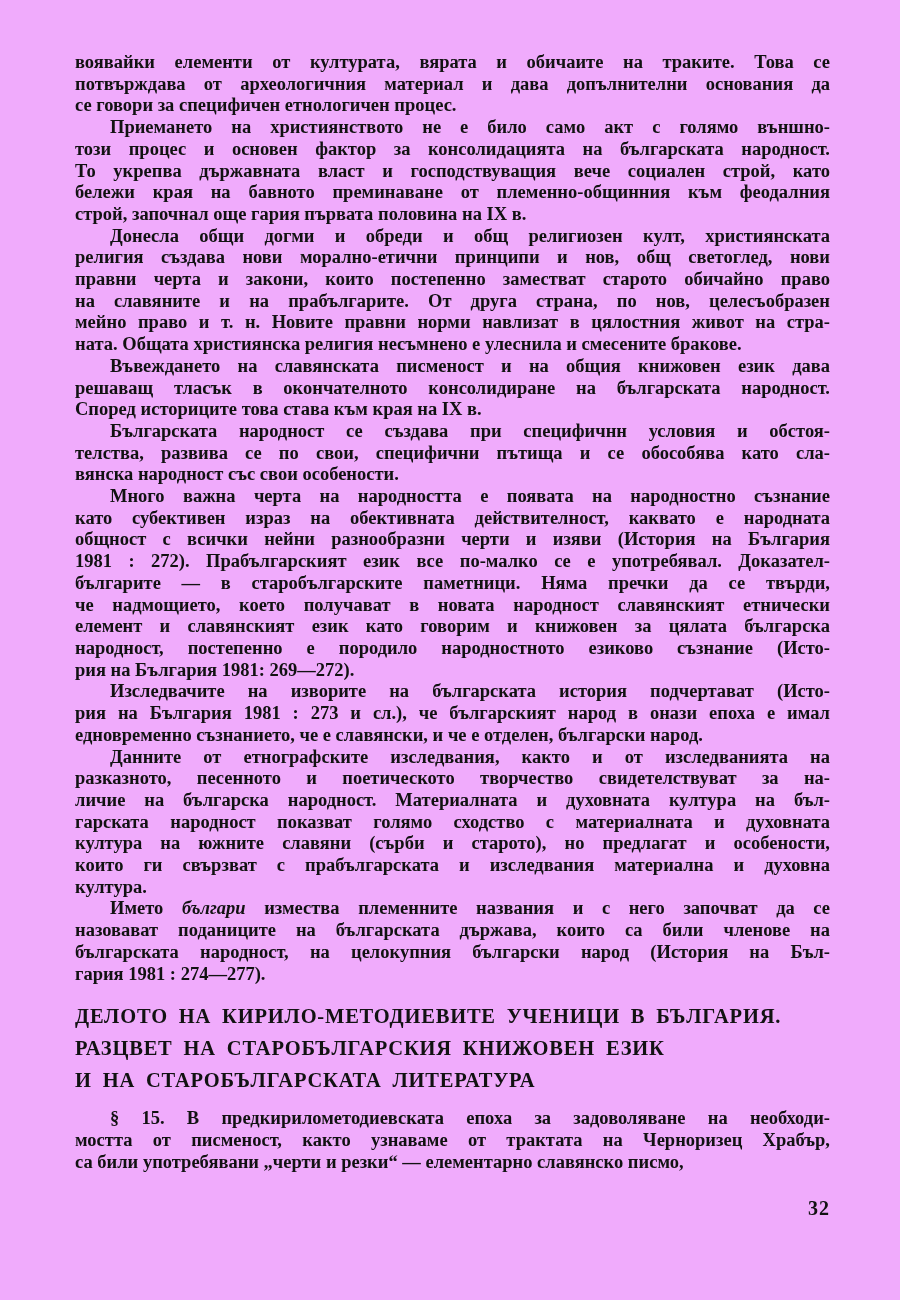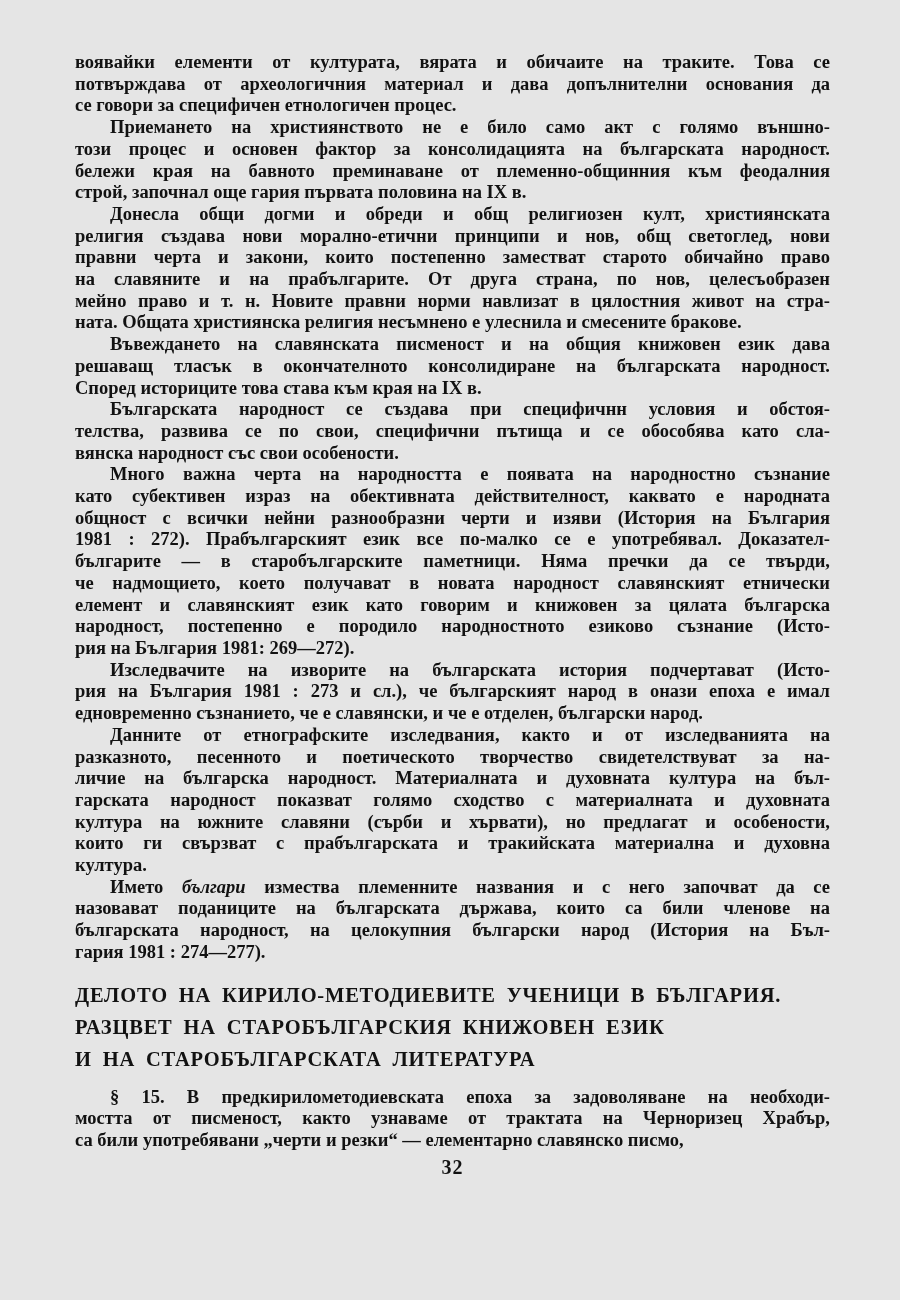--- a/index.html
+++ b/index.html
@@ -4,21 +4,21 @@
 <style>
   html, body {
     margin: 0;
     padding: 0;
     background: #ffffff;
   }
   .page {
     position: relative;
     width: 900px;
     height: 1300px;
-    background: #e5e5e5;
+    background: #f0abfc;
     overflow: hidden;
     font-family: "Liberation Serif", "DejaVu Serif", serif;
     color: #121212;
   }
   .text-block {
     position: absolute;
     left: 75px;
     top: 52px;
     width: 755px;
   }
@@ -48,22 +48,22 @@
     font-size: 20.5px;
     font-weight: 700;
     line-height: 32px;
     letter-spacing: 0.8px;
     word-spacing: 5px;
   }
   .hline {
     display: block;
   }
   .pagenum {
-    margin-top: 4px;
-    text-align: center;
+    margin-top: 24px;
+    text-align: right;
     font-size: 20px;
     font-weight: 700;
     letter-spacing: 1px;
   }
   i { font-style: italic; }
 </style>
 </head>
 <body>
 
 <div class="page">
@@ -71,20 +71,21 @@
 
     <div>
         <p class="para">
           <span class="tline jst">воявайки елементи от културата, вярата и обичаите на траките. Това се</span>
           <span class="tline jst">потвърждава от археологичния материал и дава допълнителни основания да</span>
           <span class="tline">се говори за специфичен етнологичен процес.</span>
         </p>
         <p class="para indent">
           <span class="tline jst">Приемането на християнството не е било само акт с голямо външно-</span>
           <span class="tline jst">този процес и основен фактор за консолидацията на българската народност.</span>
+          <span class="tline jst">То укрепва държавната власт и господствуващия вече социален строй, като</span>
           <span class="tline jst">бележи края на бавното преминаване от племенно-общинния към феодалния</span>
           <span class="tline">строй, започнал още гария първата половина на IX в.</span>
         </p>
         <p class="para indent">
           <span class="tline jst">Донесла общи догми и обреди и общ религиозен култ, християнската</span>
           <span class="tline jst">религия създава нови морално-етични принципи и нов, общ светоглед, нови</span>
           <span class="tline jst">правни черта и закони, които постепенно заместват старото обичайно право</span>
           <span class="tline jst">на славяните и на прабългарите. От друга страна, по нов, целесъобразен</span>
           <span class="tline jst">мейно право и т. н. Новите правни норми навлизат в цялостния живот на стра-</span>
           <span class="tline">ната. Общата християнска религия несъмнено е улеснила и смесените бракове.</span>
@@ -113,22 +114,22 @@
         <p class="para indent">
           <span class="tline jst">Изследвачите на изворите на българската история подчертават (Исто-</span>
           <span class="tline jst">рия на България 1981 : 273 и сл.), че българският народ в онази епоха е имал</span>
           <span class="tline">едновременно съзнанието, че е славянски, и че е отделен, български народ.</span>
         </p>
         <p class="para indent">
           <span class="tline jst">Данните от етнографските изследвания, както и от изследванията на</span>
           <span class="tline jst">разказното, песенното и поетическото творчество свидетелствуват за на-</span>
           <span class="tline jst">личие на българска народност. Материалната и духовната култура на бъл-</span>
           <span class="tline jst">гарската народност показват голямо сходство с материалната и духовната</span>
-          <span class="tline jst">култура на южните славяни (сърби и хървати), но предлагат и особености,</span>
-          <span class="tline jst">които ги свързват с прабългарската и тракийската материална и духовна</span>
+          <span class="tline jst">култура на южните славяни (сърби и старото), но предлагат и особености,</span>
+          <span class="tline jst">които ги свързват с прабългарската и изследвания материална и духовна</span>
           <span class="tline">култура.</span>
         </p>
         <p class="para indent">
           <span class="tline jst">Името <i>българи</i> измества племенните названия и с него започват да се</span>
           <span class="tline jst">назовават поданиците на българската държава, които са били членове на</span>
           <span class="tline jst">българската народност, на целокупния български народ (История на Бъл-</span>
           <span class="tline">гария 1981 : 274—277).</span>
         </p>
       </div>
 

